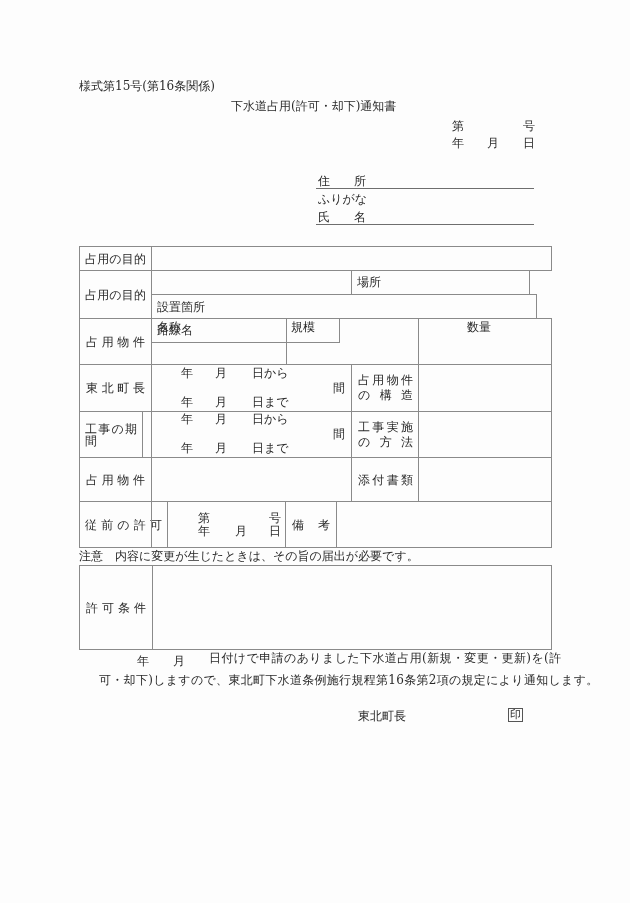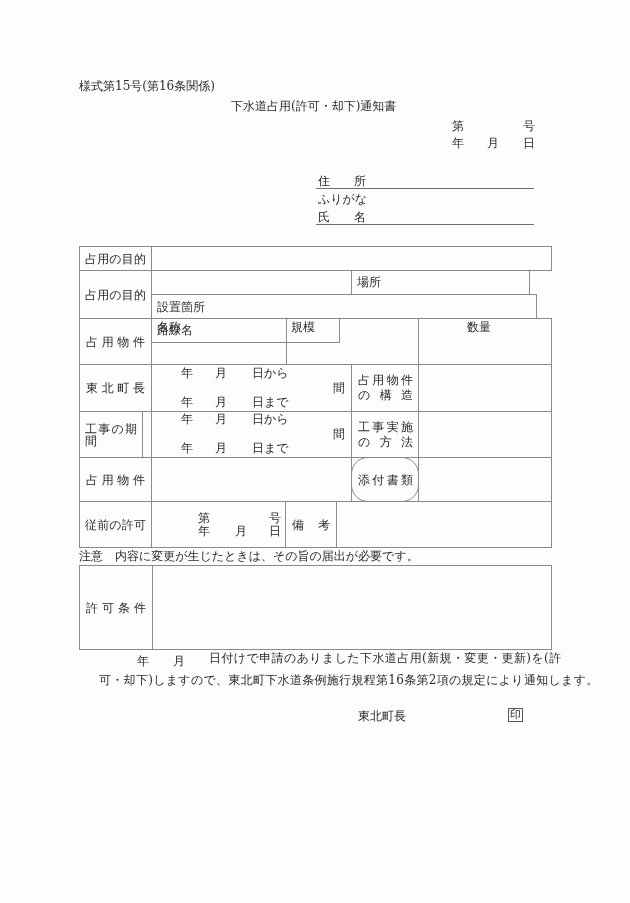--- a/index.html
+++ b/index.html
@@ -112,26 +112,26 @@
   <div class="cell" style="left:351px;top:411px;width:68px;height:47px;">
     <div class="lbl2" style="top:9px;">工事実施</div>
     <div class="lbl2" style="top:24px;">の方法</div>
   </div>
   <div class="cell" style="left:418px;top:411px;width:134px;height:47px;"></div>
 
   <div class="cell" style="left:79px;top:457px;width:73px;height:45px;">
     <div class="lbl" style="padding:0 6px;">占用物件</div>
   </div>
   <div class="cell" style="left:151px;top:457px;width:201px;height:45px;"></div>
-  <div class="cell" style="left:351px;top:457px;width:68px;height:45px;border-radius:17px;">
+  <div class="cell" style="left:351px;top:457px;width:68px;height:45px;">
     <div class="lbl" style="padding:0 5px 0 6px;">添付書類</div>
   </div>
   <div class="cell" style="left:418px;top:457px;width:134px;height:45px;"></div>
 
-  <div class="cell" style="left:79px;top:501px;width:73px;height:47px;">
+  <div class="cell" style="left:79px;top:501px;width:89px;height:47px;">
     <div class="lbl">従前の許可</div>
   </div>
   <div class="cell" style="left:151px;top:501px;width:135px;height:47px;">
     <span class="abs" style="left:46px;top:10px;">第</span>
     <span class="abs" style="left:117px;top:10px;">号</span>
     <span class="abs" style="left:46px;top:23px;">年</span>
     <span class="abs" style="left:83px;top:23px;">月</span>
     <span class="abs" style="left:117px;top:23px;">日</span>
   </div>
   <div class="cell" style="left:285px;top:501px;width:52px;height:47px;">

